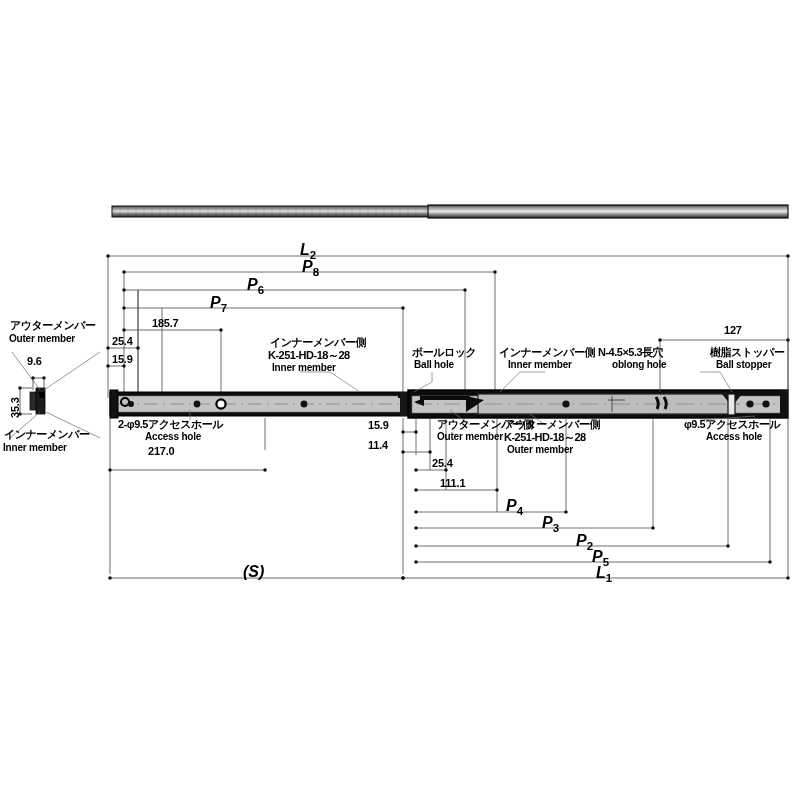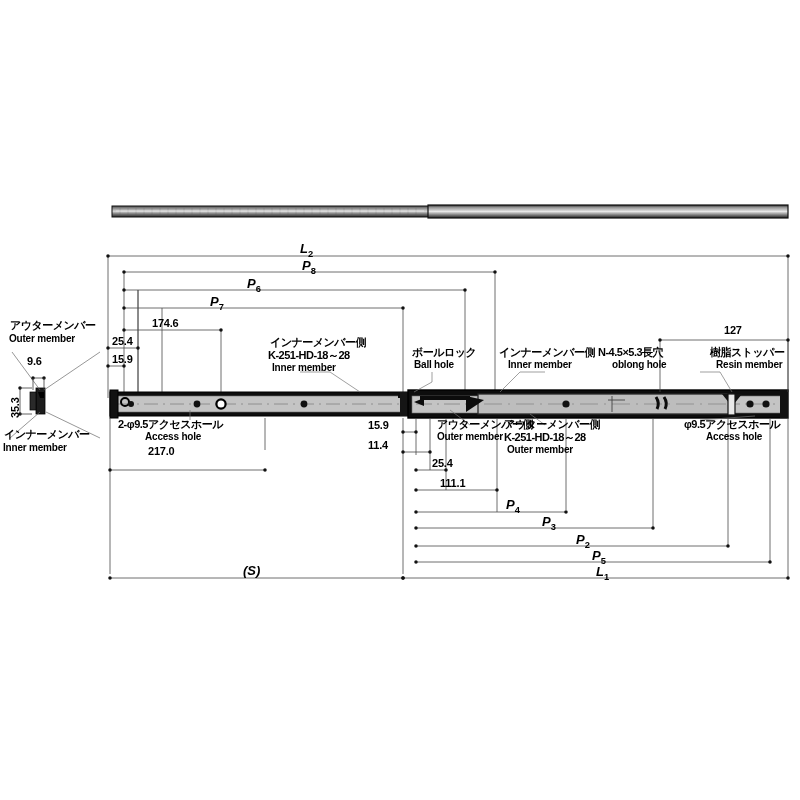--- a/index.html
+++ b/index.html
@@ -2,21 +2,21 @@
 <html><head>
 <meta charset="utf-8">
 <style>
   html,body{margin:0;padding:0;background:#ffffff;}
   body{width:800px;height:800px;position:relative;overflow:hidden;
        font-family:"Liberation Sans","DejaVu Sans",sans-serif;color:#000;}
   #stage{position:absolute;left:0;top:0;width:800px;height:800px;}
   svg{position:absolute;left:0;top:0;}
   .lbl{position:absolute;white-space:nowrap;line-height:1.05;}
   .dim{font-size:11px;font-weight:bold;letter-spacing:-0.2px;}
-  .pdim{font-size:13px;font-weight:bold;font-style:italic;}
+  .pdim{font-size:16px;font-weight:bold;font-style:italic;}
   .jp{font-size:11px;font-weight:bold;letter-spacing:-0.5px;}
   .en{font-size:10px;font-weight:bold;letter-spacing:-0.2px;}
   .rot{transform:rotate(-90deg);transform-origin:left top;}
   sub{font-size:0.72em;font-style:normal;}
 </style>
 </head>
 <body>
 
 <div id="stage">
 
@@ -254,21 +254,21 @@
 </svg>
 
 <div class="lbl jp" style="left:10px;top:320px;">アウターメンバー</div>
 <div class="lbl en" style="left:9px;top:334px;">Outer member</div>
 <div class="lbl jp" style="left:4px;top:429px;">インナーメンバー</div>
 <div class="lbl en" style="left:3px;top:443px;">Inner member</div>
 
 <div class="lbl dim" style="left:27px;top:356px;">9.6</div>
 <div class="lbl dim rot" style="left:10px;top:418px;">35.3</div>
 
-<div class="lbl dim" style="left:152px;top:318px;">174.6</div>
+<div class="lbl dim" style="left:152px;top:318px;">185.7</div>
 <div class="lbl dim" style="left:112px;top:336px;">25.4</div>
 <div class="lbl dim" style="left:112px;top:354px;">15.9</div>
 
 <div class="lbl pdim" style="left:300px;top:242px;"><span>L</span><sub>2</sub></div>
 <div class="lbl pdim" style="left:302px;top:259px;"><span>P</span><sub>8</sub></div>
 <div class="lbl pdim" style="left:247px;top:277px;"><span>P</span><sub>6</sub></div>
 <div class="lbl pdim" style="left:210px;top:295px;"><span>P</span><sub>7</sub></div>
 
 <div class="lbl jp" style="left:270px;top:337px;">インナーメンバー側</div>
 <div class="lbl jp" style="left:268px;top:350px;">K-251-HD-18～28</div>
@@ -277,21 +277,21 @@
 <div class="lbl jp" style="left:412px;top:347px;">ボールロック</div>
 <div class="lbl en" style="left:414px;top:360px;">Ball hole</div>
 
 <div class="lbl jp" style="left:499px;top:347px;">インナーメンバー側</div>
 <div class="lbl en" style="left:508px;top:360px;">Inner member</div>
 
 <div class="lbl jp" style="left:598px;top:347px;">N-4.5×5.3長穴</div>
 <div class="lbl en" style="left:612px;top:360px;">oblong hole</div>
 
 <div class="lbl jp" style="left:710px;top:347px;">樹脂ストッパー</div>
-<div class="lbl en" style="left:716px;top:360px;">Resin member</div>
+<div class="lbl en" style="left:716px;top:360px;">Ball stopper</div>
 
 <div class="lbl dim" style="left:724px;top:325px;">127</div>
 
 <div class="lbl jp" style="left:118px;top:419px;">2-φ9.5アクセスホール</div>
 <div class="lbl en" style="left:145px;top:432px;">Access hole</div>
 <div class="lbl dim" style="left:148px;top:446px;">217.0</div>
 
 <div class="lbl jp" style="left:437px;top:419px;">アウターメンバー側</div>
 <div class="lbl en" style="left:437px;top:432px;">Outer member</div>
 

